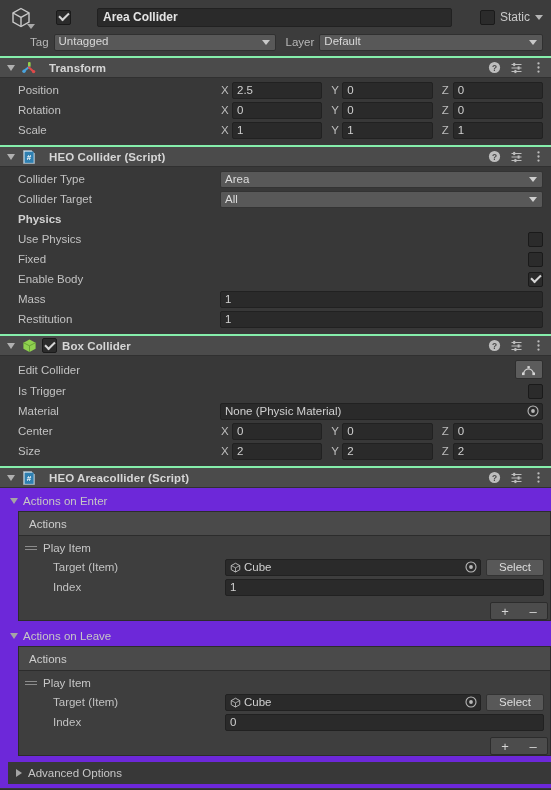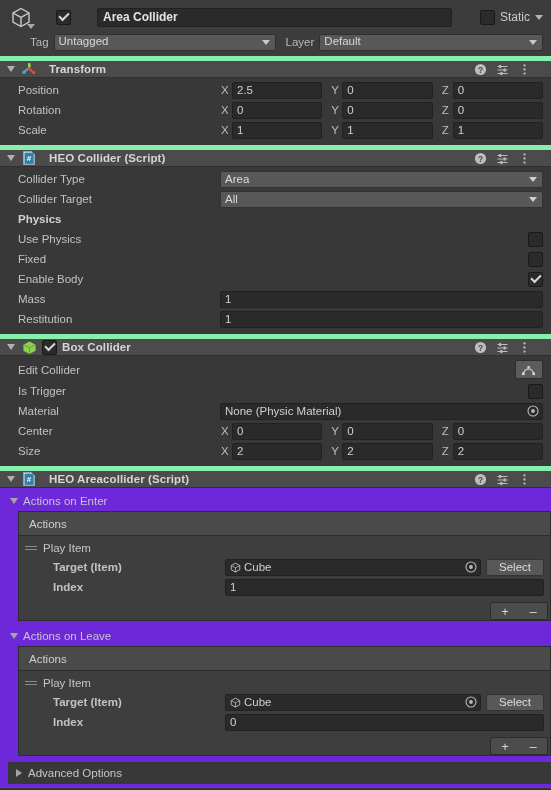--- a/index.html
+++ b/index.html
@@ -48,22 +48,22 @@
     position: relative;
   }
   .dropdown .dd-arrow { position:absolute; right:5px; top:50%; margin-top:-2px;
     width:0;height:0;border-left:4px solid transparent;border-right:4px solid transparent;border-top:5px solid #c8c8c8;}
   .tag-dd { width: 222px; }
   .layer-dd { flex: 1; margin-right: 0; }
   .go-row2 .layer-wrap { flex:1; display:flex; align-items:center; margin-left: 10px; }
 
   
   .comp-header {
-    height: 22px; background: #4b4b4b; border-top: 5px solid #86efac; border-bottom: 1px solid #303030;
-    display: flex; align-items: center; padding: 0 20px 0 4px; position: relative;
+    height: 22px; background: #4b4b4b; border-top: 2px solid #86efac; border-bottom: 1px solid #303030;
+    display: flex; align-items: center; padding: 0 6px 0 4px; position: relative;
   }
   .foldout { width: 13px; display: flex; align-items: center; justify-content: center; }
   .foldout .tri { width:0;height:0;border-left:4.5px solid transparent;border-right:4.5px solid transparent;border-top:6px solid #b0b0b0; }
   .comp-icon { width: 20px; height: 16px; display: flex; align-items: center; justify-content: center; margin-left:2px;}
   .comp-title { font-size: 11.5px; font-weight: 700; color: #d6d6d6; margin-left: 10px; letter-spacing: .1px;}
   .comp-title.tight { margin-left: 5px; }
   .hdr-icons { margin-left: auto; display: flex; align-items: center; gap: 9px; }
   .ic { width: 13px; height: 13px; display:flex;align-items:center;justify-content:center; }
 
   
@@ -106,21 +106,21 @@
   .sub-fold-label { font-size: 11.5px; color: #c6c6c6; }
 
   .list-box { margin: 1px 0 0 10px; border: 1px solid #2c2c2c; background: #3e3e3e; }
   .list-head { height: 24px; background: #4a4a4a; border-bottom: 1px solid #2c2c2c; display:flex; align-items:center; padding-left: 10px; font-size: 11.5px; color: #cdcdcd; }
   .list-item { padding: 2px 6px 4px 6px; }
   .li-title { display: flex; align-items: center; height: 19px; }
   .grip { width: 12px; margin-right: 6px; display:flex;flex-direction:column;gap:2px; }
   .grip i { display:block; height:1px; background:#8c8c8c; }
   .li-title-text { font-size: 11.5px; color: #c6c6c6; }
   .li-row { display: flex; align-items: center; height: 20px; }
-  .li-lbl { width: 200px; padding-left: 28px; font-size: 11.5px; color: #c2c2c2; flex:0 0 auto;font-weight:bold; }
+  .li-lbl { width: 200px; padding-left: 28px; font-size: 11.5px; color: #c2c2c2; flex:0 0 auto; }
   .select-btn {
     width: 58px; height: 17px; margin-left: 5px; background: #585858; border: 1px solid #333;
     border-radius: 2px; color: #dedede; font-size: 11.5px; display:flex;align-items:center;justify-content:center;
     flex: 0 0 auto;
   }
   .plusminus { display: flex; justify-content: flex-end; margin: 1px 0 0 0; padding-right: 2px; }
   .pm-box { width: 58px; height: 18px; background: #4c4c4c; border: 1px solid #2c2c2c; border-radius:2px; display:flex; }
   .pm-box div { flex:1; display:flex;align-items:center;justify-content:center;color:#d6d6d6;font-size:13px; }
 
   .adv-row { display:flex; align-items:center; height: 22px; padding-left: 8px; background: #383838; margin-top: 6px; }

